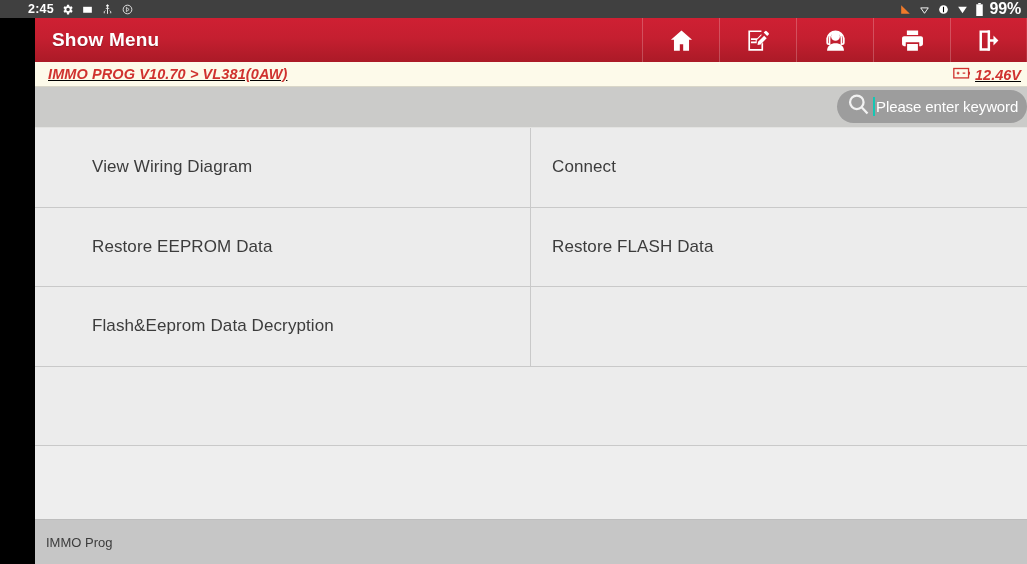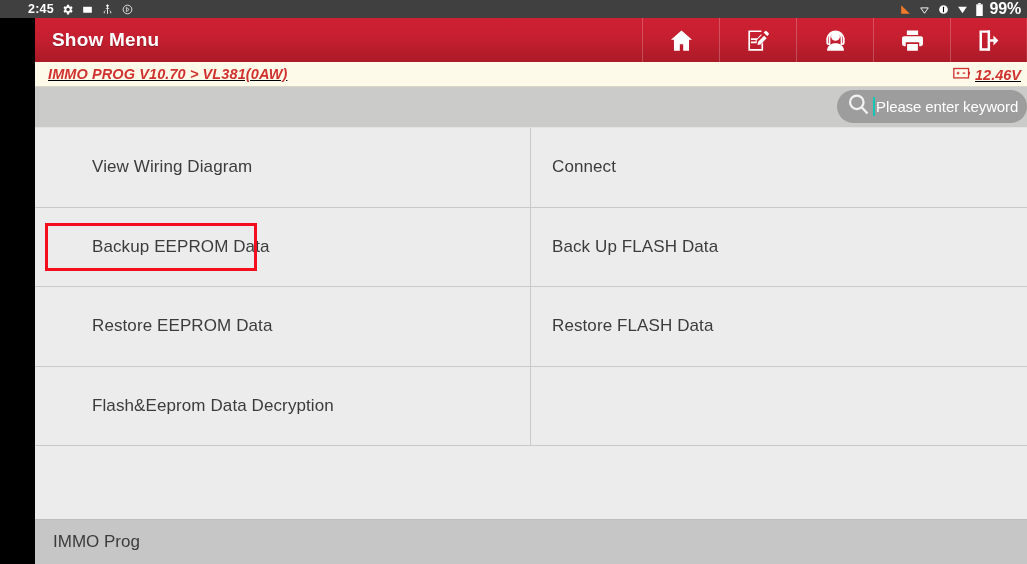--- a/index.html
+++ b/index.html
@@ -204,22 +204,22 @@
     left: 0;
     bottom: 0;
     width: 992px;
     height: 44px;
     background: #c6c6c6;
     display: flex;
     align-items: center;
     border-top: 1px solid #bdbdbd;
   }
   .bottombar-label {
-    margin-left: 18px;
-    font-size: 17px;
+    margin-left: 11px;
+    font-size: 13px;
     color: #3c3c3c;
   }
 </style>
 </head>
 <body>
 
 <div class="statusbar">
   <div class="status-left">
     <span class="status-clock">2:45</span>
     <span class="sicon">
@@ -358,29 +358,20 @@
 
     <div class="grow">
       <div class="gcell left">
         <span class="gcell-label">View Wiring Diagram</span>
       </div>
       <div class="gcell">
         <span class="gcell-label">Connect</span>
       </div>
     </div>
 
-    <div class="grow">
-      <div class="gcell left">
-        <span class="gcell-label">Backup EEPROM Data</span>
-        <span class="hl-box"></span>
-      </div>
-      <div class="gcell">
-        <span class="gcell-label">Back Up FLASH Data</span>
-      </div>
-    </div>
 
     <div class="grow">
       <div class="gcell left">
         <span class="gcell-label">Restore EEPROM Data</span>
       </div>
       <div class="gcell">
         <span class="gcell-label">Restore FLASH Data</span>
       </div>
     </div>
 

